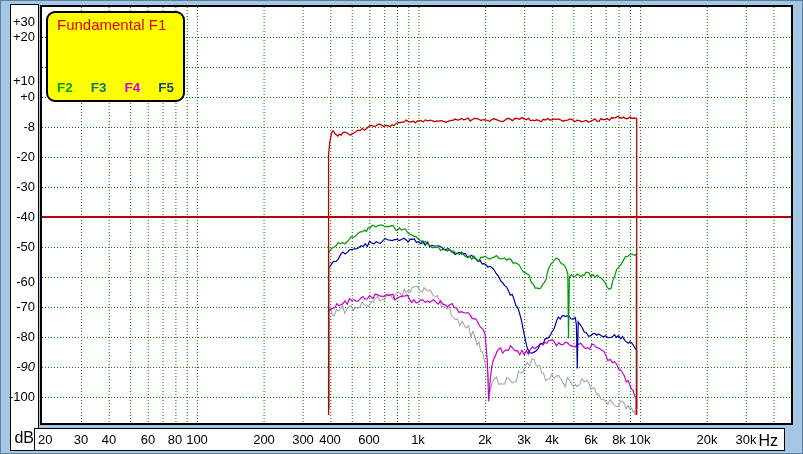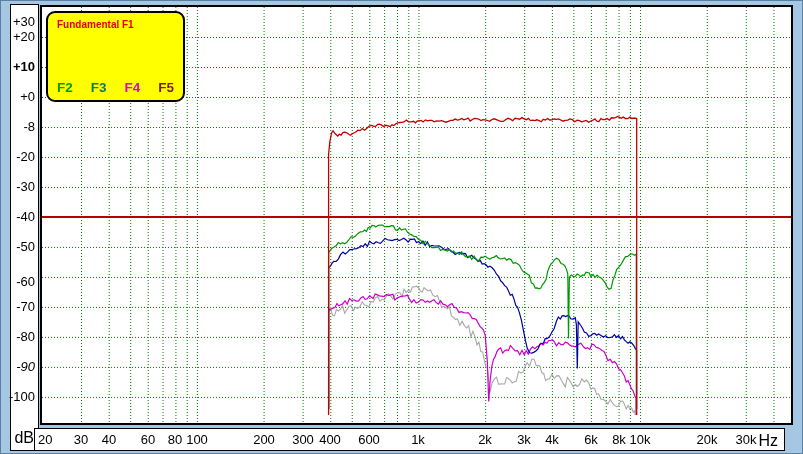--- a/index.html
+++ b/index.html
@@ -20,33 +20,33 @@
   #plot{
     position:absolute;left:39px;top:4px;width:753px;height:420px;
     background:#ffffff;border:2px solid #000;box-sizing:border-box;
   }
   #plot svg{display:block;}
   #legend{
     position:absolute;left:45px;top:10px;
     background:#ffff00;border:2px solid #000;border-radius:9px;
     padding:2px 9px 3px 9px;z-index:5;
   }
-  #legend .row1{font-size:10px;font-weight:bold;line-height:19px;white-space:nowrap;}
+  #legend .row1{font-size:15px;font-weight:normal;line-height:19px;white-space:nowrap;}
   #legend .row2{display:flex;gap:18px;font-size:13.5px;font-weight:bold;line-height:19px;margin-top:44px;}
 </style>
 </head>
 <body>
 
 <div class="screen">
 
   <div id="y-strip" class="axis-strip">
     <span id="db-unit" class="unit-label">dB</span>
   <span class="ytick" style="top: 10px;">+30</span>
       <span class="ytick" style="top: 25px;">+20</span>
-      <span class="ytick" style="top: 55px; font-weight: bold;">+10</span>
+      <span class="ytick" style="top: 69px;">+10</span>
       <span class="ytick" style="top: 85px;">+0</span>
       <span class="ytick" style="top: 115px;">-8</span>
       <span class="ytick" style="top: 145px;">-20</span>
       <span class="ytick" style="top: 175px;">-30</span>
       <span class="ytick" style="top: 205px;">-40</span>
       <span class="ytick" style="top: 235px;">-50</span>
       <span class="ytick" style="top: 270px;">-60</span>
       <span class="ytick" style="top: 295px;">-70</span>
       <span class="ytick" style="top: 325px;">-80</span>
       <span class="ytick" style="top: 355px; font-style: italic;">-90</span>
@@ -127,17 +127,17 @@
         <path d="M286.6 407.9 L286.6 147.0 L287.8 135.0 L289.5 126.0 L291.1 123.9 L293.0 126.6 L295.7 129.0 L297.3 127.2 L299.0 128.1 L300.9 125.6 L302.8 125.1 L304.8 125.8 L306.8 127.2 L308.4 128.2 L310.1 126.9 L311.7 126.0 L313.8 125.0 L315.9 123.2 L318.1 123.6 L320.3 121.5 L322.6 123.2 L324.9 121.2 L327.2 119.1 L329.6 118.4 L332.0 119.4 L333.8 119.2 L335.7 117.4 L337.5 117.2 L339.4 117.9 L341.6 119.5 L343.9 118.3 L346.2 118.8 L348.1 119.6 L350.0 117.8 L351.9 118.6 L353.8 116.7 L355.8 115.9 L357.9 115.5 L359.9 115.3 L362.0 114.9 L364.3 113.1 L366.7 114.8 L369.1 114.9 L371.5 114.3 L373.5 115.8 L375.4 113.9 L377.3 113.9 L379.2 113.4 L381.2 114.9 L383.3 112.9 L385.5 113.9 L387.7 113.3 L389.9 113.4 L392.3 114.9 L394.6 114.0 L397.0 114.2 L399.4 113.7 L401.7 114.3 L404.0 115.2 L406.3 114.4 L408.6 113.3 L410.9 113.4 L413.2 112.1 L415.5 113.1 L417.6 112.6 L419.7 111.4 L421.8 112.9 L424.0 112.2 L426.1 111.0 L428.2 114.0 L430.3 112.5 L432.5 111.4 L434.6 111.6 L436.7 112.0 L438.9 113.5 L441.0 112.7 L443.2 112.8 L445.4 113.5 L447.7 114.3 L449.9 112.5 L452.1 111.8 L454.4 112.7 L456.6 113.7 L459.0 114.4 L461.3 114.4 L463.7 112.6 L466.1 111.3 L468.4 112.2 L470.7 113.7 L473.0 111.3 L475.3 111.6 L477.6 112.2 L479.9 110.6 L482.2 111.9 L484.3 112.7 L486.4 111.4 L488.5 113.6 L490.7 113.2 L492.8 113.6 L494.9 112.8 L497.0 113.7 L499.2 114.8 L501.3 112.3 L503.4 113.1 L505.6 111.5 L507.7 113.0 L509.9 112.8 L512.1 112.0 L514.4 112.4 L516.6 111.9 L518.8 113.0 L521.1 114.2 L523.3 113.4 L525.7 113.1 L528.0 111.9 L530.4 112.7 L532.8 114.7 L535.1 113.1 L537.4 113.6 L539.7 114.9 L542.0 114.2 L544.3 113.5 L546.6 115.3 L548.9 114.0 L550.9 113.2 L552.9 111.9 L554.9 114.2 L556.9 114.5 L558.9 111.6 L560.9 112.5 L563.1 112.7 L565.2 111.6 L567.4 113.2 L569.5 110.8 L571.6 111.0 L573.6 110.6 L575.5 109.4 L577.4 110.3 L579.3 111.2 L581.3 110.1 L583.5 111.5 L585.7 111.7 L587.9 110.1 L590.0 111.5 L592.1 111.0 L594.7 111.6 L594.7 407.9" fill="none" stroke="#c00000" stroke-width="1.3"></path>
       </svg>
   </div>
 
   <div id="legend">
     <div class="row1" style="color: rgb(224, 0, 0);">Fundamental F1</div>
     <div class="row2">
       <span style="color: rgb(0, 160, 0);">F2</span>
       <span style="color: #0f766e;">F3</span>
       <span style="color: rgb(224, 0, 224);">F4</span>
-      <span style="color: #7f1d1d;">F5</span>
+      <span style="color: #0c4a6e;">F5</span>
     </div>
   </div>
 
 </div>
 
 </body></html>

